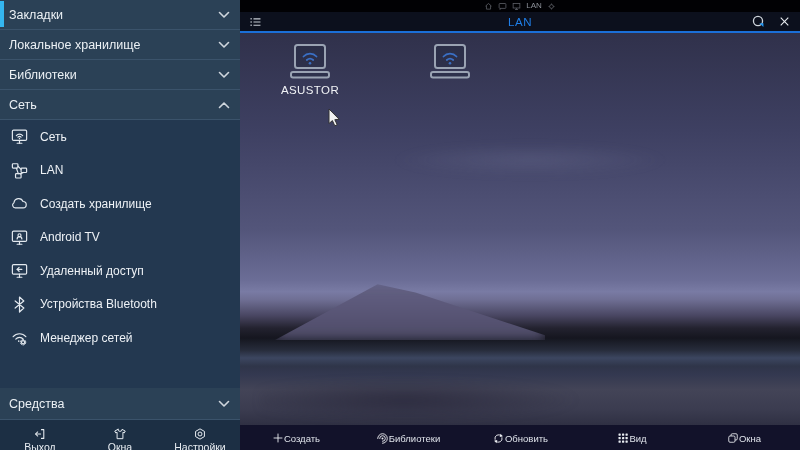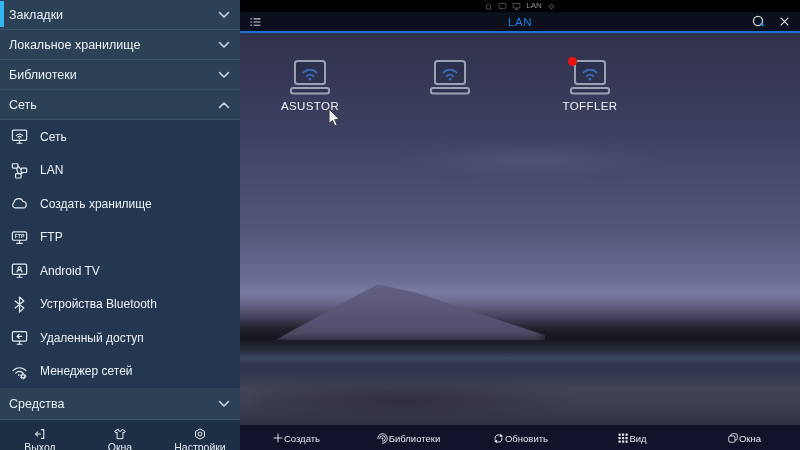--- a/index.html
+++ b/index.html
@@ -40,21 +40,21 @@
       #30314b 0%, #3e4062 25%, #53557a 50%, #6b6d96 63%, #797ba4 66%,
       #6f6f94 68%, #4a4763 72%, #23222f 75.3%, #15161f 77.8%, #272c3b 80.9%,
       #3c4660 82.9%, #2f3549 85%, #333850 87%, #434457 91%, #3b3c50 96%, #2f3043 100%);}
   .cloud-streak{position:absolute;left:150px;top:110px;width:280px;height:34px;
     background:radial-gradient(ellipse at 50% 50%, rgba(165,170,205,0.14), transparent 70%);filter:blur(4px);}
   .mountain{position:absolute;left:35px;top:249px;width:270px;height:58px;background:#5b5878;
     clip-path:polygon(0% 100%, 38% 4%, 52% 18%, 100% 92%, 100% 100%);filter:blur(6px);opacity:.85;}
   .reflection{position:absolute;left:20px;top:346px;width:320px;height:42px;
     background:radial-gradient(ellipse at 45% 50%, rgba(35,33,52,0.6), transparent 70%);filter:blur(4px);}
 
-  .device{position:absolute;top:26px;width:120px;text-align:center;}
+  .device{position:absolute;top:10px;width:120px;text-align:center;}
   .device .dev-label{margin-top:3px;color:#f0f2f5;font-size:11.5px;letter-spacing:0.4px;}
   .device .badge{position:absolute;left:38px;top:-2px;width:9px;height:9px;border-radius:50%;background:#ee1111;}
   .dev-0{left:10px;} .dev-1{left:150px;} .dev-2{left:290px;}
 
   .cursor{position:absolute;left:88px;top:76px;}
 
   .toolbar{height:25px;flex:none;background:#12122a;display:flex;}
   .tool{flex:1;display:flex;flex-direction:row;align-items:center;justify-content:center;gap:0;color:#dfe3ea;font-size:9.5px;padding-top:1px;}
   .tool .ic{height:13px;display:flex;align-items:center;}
   svg{display:block;}
@@ -127,65 +127,54 @@
 
       <div class="sb-item">
         <span class="ic">
           <svg width="19" height="19" viewBox="0 0 24 24" fill="none" stroke="#e3e9ef" stroke-width="1.5" stroke-linecap="round" stroke-linejoin="round">
             <path d="M7,17.5 h9.5 a4,4 0 0 0 0,-8 a6,6 0 0 0 -11.5,1.5 a3.5,3.5 0 0 0 2,6.5 z"></path>
           </svg>
         </span>
         <span class="lbl">Создать хранилище</span>
       </div>
 
-      <div class="sb-item">
-        <span class="ic">
-          <svg width="19" height="19" viewBox="0 0 24 24" fill="none" stroke="#e3e9ef" stroke-width="1.5" stroke-linecap="round" stroke-linejoin="round">
-            <rect x="3" y="5" width="18" height="10.5" rx="2"></rect>
-            <text x="12" y="12.8" text-anchor="middle" font-size="6.5" font-weight="bold" fill="#e3e9ef" stroke="none" font-family="Liberation Sans, sans-serif">FTP</text>
-            <path d="M12,15.5 v3.5"></path>
-              <path d="M8.5,19.5 h7"></path>
-          </svg>
-        </span>
-        <span class="lbl">FTP</span>
-      </div>
 
       <div class="sb-item">
         <span class="ic">
           <svg width="19" height="19" viewBox="0 0 24 24" fill="none" stroke="#e3e9ef" stroke-width="1.5" stroke-linecap="round" stroke-linejoin="round">
             <rect x="3" y="4" width="18" height="13" rx="1.5"></rect>
             <circle cx="12" cy="9.2" r="1.9"></circle>
               <path d="M9,13.8 a3,3 0 0 1 6,0"></path>
             <path d="M12,17 v3.5"></path>
               <path d="M9,20.5 h6"></path>
           </svg>
         </span>
         <span class="lbl">Android TV</span>
       </div>
 
       <div class="sb-item">
         <span class="ic">
           <svg width="19" height="19" viewBox="0 0 24 24" fill="none" stroke="#e3e9ef" stroke-width="1.5" stroke-linecap="round" stroke-linejoin="round">
-            <path d="M6.5,7.5 L17.5,16.5 L12,21.5 V2.5 L17.5,7.5 L6.5,16.5"></path>
-          </svg>
-        </span>
-        <span class="lbl">Устройства Bluetooth</span>
-      </div>
-
-      <div class="sb-item">
-        <span class="ic">
-          <svg width="19" height="19" viewBox="0 0 24 24" fill="none" stroke="#e3e9ef" stroke-width="1.5" stroke-linecap="round" stroke-linejoin="round">
             <rect x="3" y="4.5" width="18" height="12" rx="1.5"></rect>
             <path d="M15,10.5 h-6"></path>
               <path d="M11.5,8 L9,10.5 L11.5,13"></path>
             <path d="M12,16.5 v4"></path>
               <path d="M9,20.5 h6"></path>
           </svg>
         </span>
         <span class="lbl">Удаленный доступ</span>
+      </div>
+
+      <div class="sb-item">
+        <span class="ic">
+          <svg width="19" height="19" viewBox="0 0 24 24" fill="none" stroke="#e3e9ef" stroke-width="1.5" stroke-linecap="round" stroke-linejoin="round">
+            <path d="M6.5,7.5 L17.5,16.5 L12,21.5 V2.5 L17.5,7.5 L6.5,16.5"></path>
+          </svg>
+        </span>
+        <span class="lbl">Устройства Bluetooth</span>
       </div>
 
       <div class="sb-item">
         <span class="ic">
           <svg width="19" height="19" viewBox="0 0 24 24" fill="none" stroke="#e3e9ef" stroke-width="1.5" stroke-linecap="round" stroke-linejoin="round">
             <path d="M4,11 a10.5,10.5 0 0 1 16,0"></path>
             <path d="M7.3,14 a6,6 0 0 1 9.4,0"></path>
             <circle cx="11" cy="16.6" r="1" fill="#e3e9ef" stroke="none"></circle>
             <circle cx="16.5" cy="18" r="2"></circle>
             <circle cx="16.5" cy="18" r="3.4" stroke-dasharray="1.8 1.8" stroke-width="1.2"></circle>
@@ -299,33 +288,20 @@
           <g transform="translate(36,0)">
             <rect x="9" y="2" width="30" height="23" rx="2.5" fill="rgba(25,32,50,0.25)" stroke="#9aa3b3" stroke-width="2"></rect>
             <path d="M17.5,13.5 a9,9 0 0 1 13,0" fill="none" stroke="#3a6fc4" stroke-width="1.8" stroke-linecap="round"></path>
             <path d="M20.8,17 a5,5 0 0 1 6.4,0" fill="none" stroke="#3a6fc4" stroke-width="1.8" stroke-linecap="round"></path>
             <circle cx="24" cy="20.3" r="1.3" fill="#3a6fc4"></circle>
             <rect x="5" y="29" width="38" height="5.5" rx="2" fill="rgba(25,32,50,0.25)" stroke="#9aa3b3" stroke-width="2"></rect>
           </g>
         </svg>
       </div>
 
-      <div class="device dev-2">
-        <span class="badge"></span>
-        <svg width="120" height="38" viewBox="0 0 120 38">
-          <g transform="translate(36,0)">
-            <rect x="9" y="2" width="30" height="23" rx="2.5" fill="rgba(25,32,50,0.25)" stroke="#9aa3b3" stroke-width="2"></rect>
-            <path d="M17.5,13.5 a9,9 0 0 1 13,0" fill="none" stroke="#3a6fc4" stroke-width="1.8" stroke-linecap="round"></path>
-            <path d="M20.8,17 a5,5 0 0 1 6.4,0" fill="none" stroke="#3a6fc4" stroke-width="1.8" stroke-linecap="round"></path>
-            <circle cx="24" cy="20.3" r="1.3" fill="#3a6fc4"></circle>
-            <rect x="5" y="29" width="38" height="5.5" rx="2" fill="rgba(25,32,50,0.25)" stroke="#9aa3b3" stroke-width="2"></rect>
-          </g>
-        </svg>
-        <div class="dev-label">TOFFLER</div>
-      </div>
 
       <svg class="cursor" width="16" height="19" viewBox="0 0 16 19">
         <polygon points="1,0 1,14.5 4.4,11.6 6.8,16.8 9.2,15.7 6.8,10.7 11.2,10.3" fill="#f2f2f2" stroke="#333" stroke-width="1"></polygon>
       </svg>
     </div>
 
     <div class="toolbar">
       <div class="tool">
         <span class="ic">
           <svg width="12" height="12" viewBox="0 0 24 24" fill="none" stroke="#eceef2" stroke-width="1.8" stroke-linecap="round">

